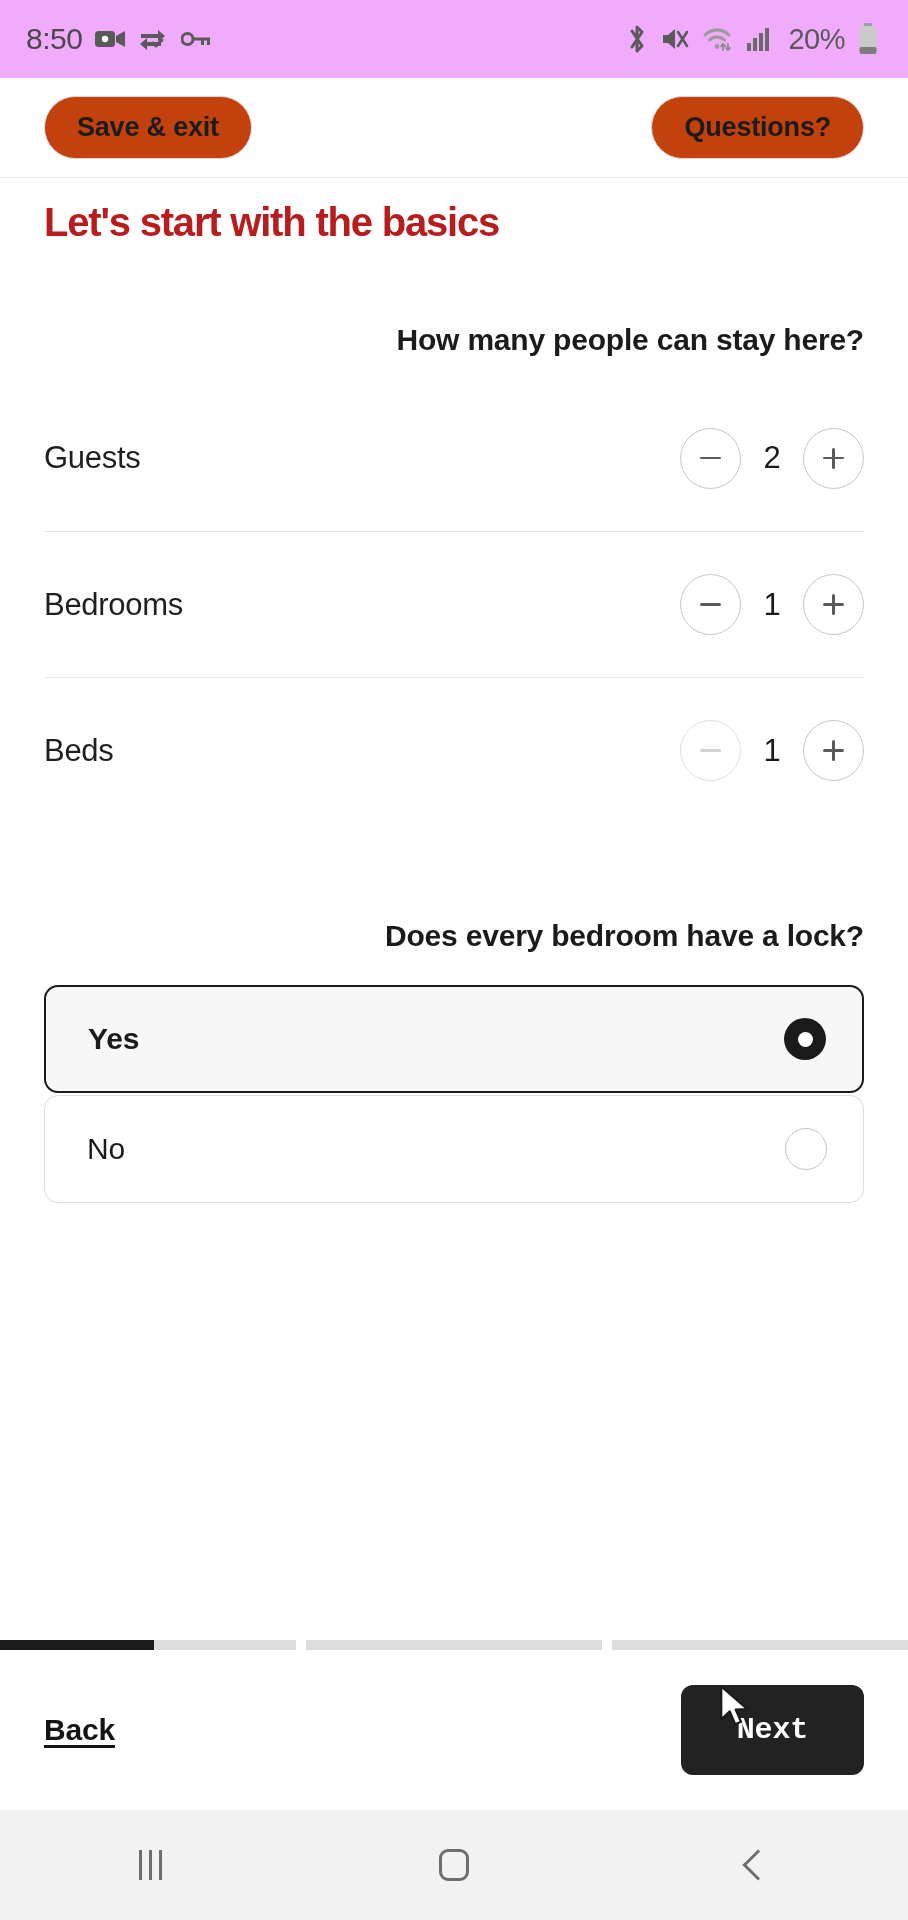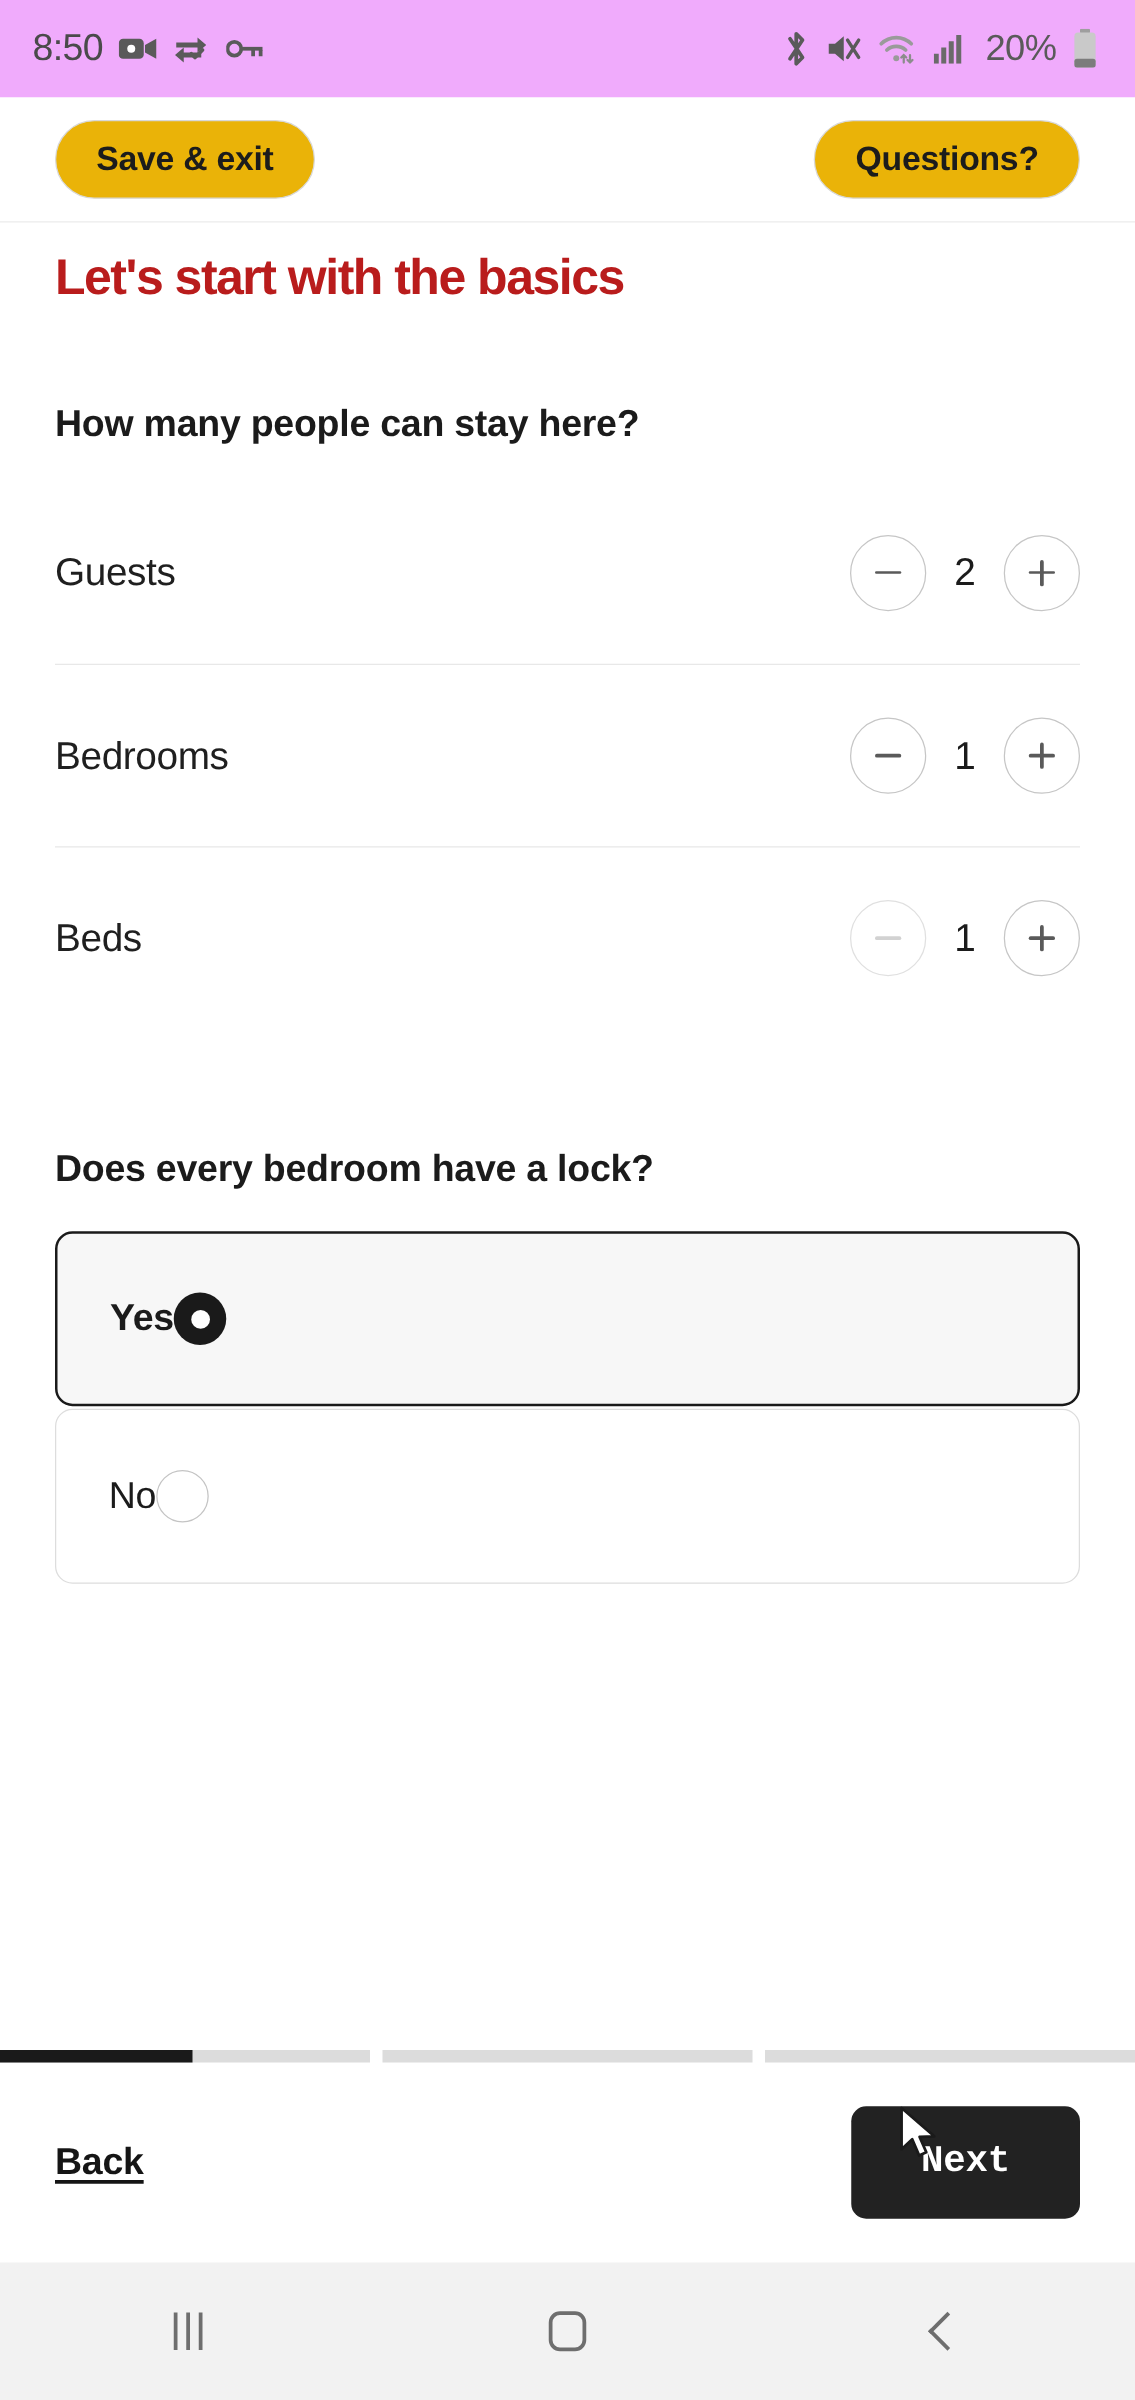--- a/index.html
+++ b/index.html
@@ -28,40 +28,40 @@
   .topbar {
     height: 100px; flex:0 0 100px;
     display:flex; align-items:center; justify-content:space-between;
     padding: 0 44px;
     border-bottom: 1px solid #ebebeb;
     background:#fff;
   }
   .pill {
     border: 1px solid #d8d8d8;
     border-radius: 999px;
-    background: #eab308;
+    background: #c2410c;
     font-size: 27px;
     font-weight: 700;
     color: #1c1c1c;
     padding: 17px 32px;
     letter-spacing: -0.2px;
     font-family: "Liberation Sans", sans-serif;
     cursor: pointer;
     line-height: 1;
   }
 
   
   .content { flex:1 1 auto; padding: 0 44px; overflow:hidden; }
   .page-title {
     font-size: 40px; font-weight: 700; color:#b91c1c; letter-spacing:-1.2px;
     margin-top: 21px; line-height: 1.15;
   }
   .section-q {
     font-size: 30px; font-weight: 700; color:#1b1b1b;
-    margin-top: 78px; letter-spacing:-0.2px;
+    margin-top: 78px; letter-spacing:-0.2px;text-align:right;
   }
 
   
   .counter-list { margin-top: 28px; }
   .counter-row {
     display:flex; align-items:center; justify-content:space-between;
     height: 146px;
   }
   .counter-row + .counter-row { border-top: 1px solid #e8e8e8; }
   .counter-label { font-size: 31px; color:#1f1f1f; letter-spacing:-0.3px; }
@@ -77,22 +77,22 @@
   .step-btn.disabled .step-glyph-h { background:#d2d2d2; }
   .step-glyph-v { width:2.4px; height:21px; background:#5a5a5a; border-radius:2px; position:absolute; }
   .plus-wrap { position:relative; display:flex; align-items:center; justify-content:center; width:21px; height:21px;}
   .step-value {
     min-width: 62px; text-align:center; font-size:31px; color:#1b1b1b;
   }
 
   
   .radio-list { margin-top: 32px; }
   .radio-card {
-    height: 140px; border-radius: 14px;
-    display:flex; align-items:center; justify-content:flex-start;
+    height: 108px; border-radius: 14px;
+    display:flex; align-items:center; justify-content:space-between;
     padding: 0 36px 0 42px;
     cursor:pointer;
     border: 1px solid #dddddd;
     background:#fff;
   }
   .radio-card.selected {
     border: 2.5px solid #1a1a1a;
     background: #f7f7f7;
   }
   .radio-card + .radio-card { margin-top: 2px; }

